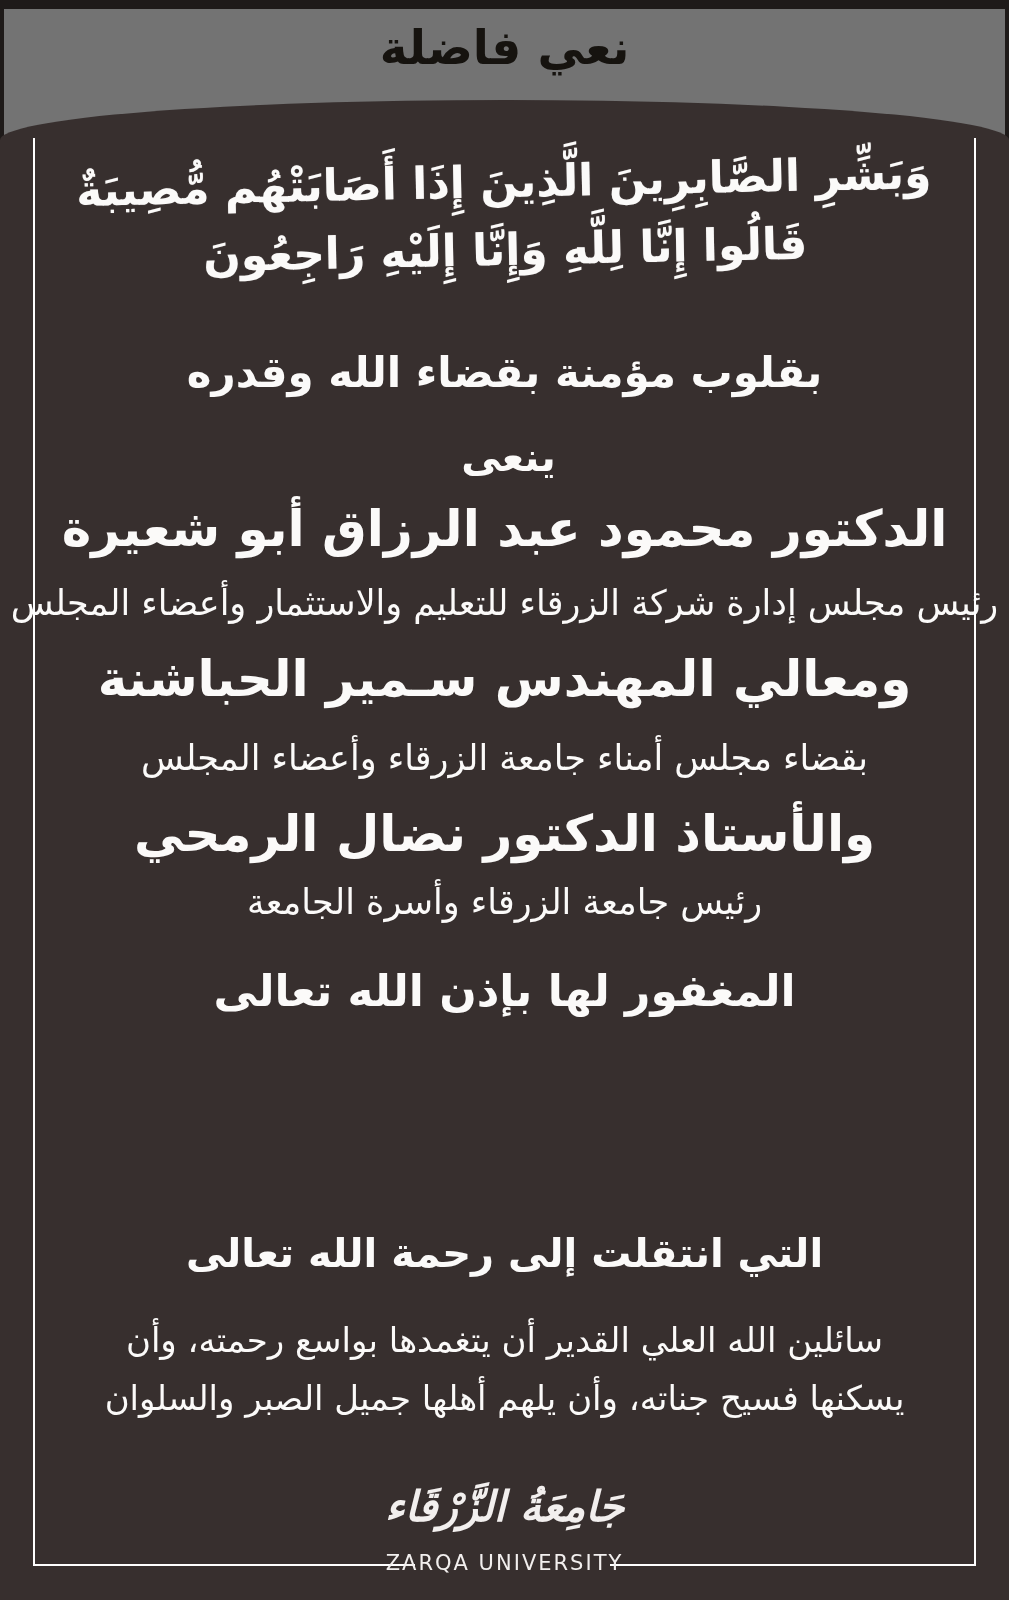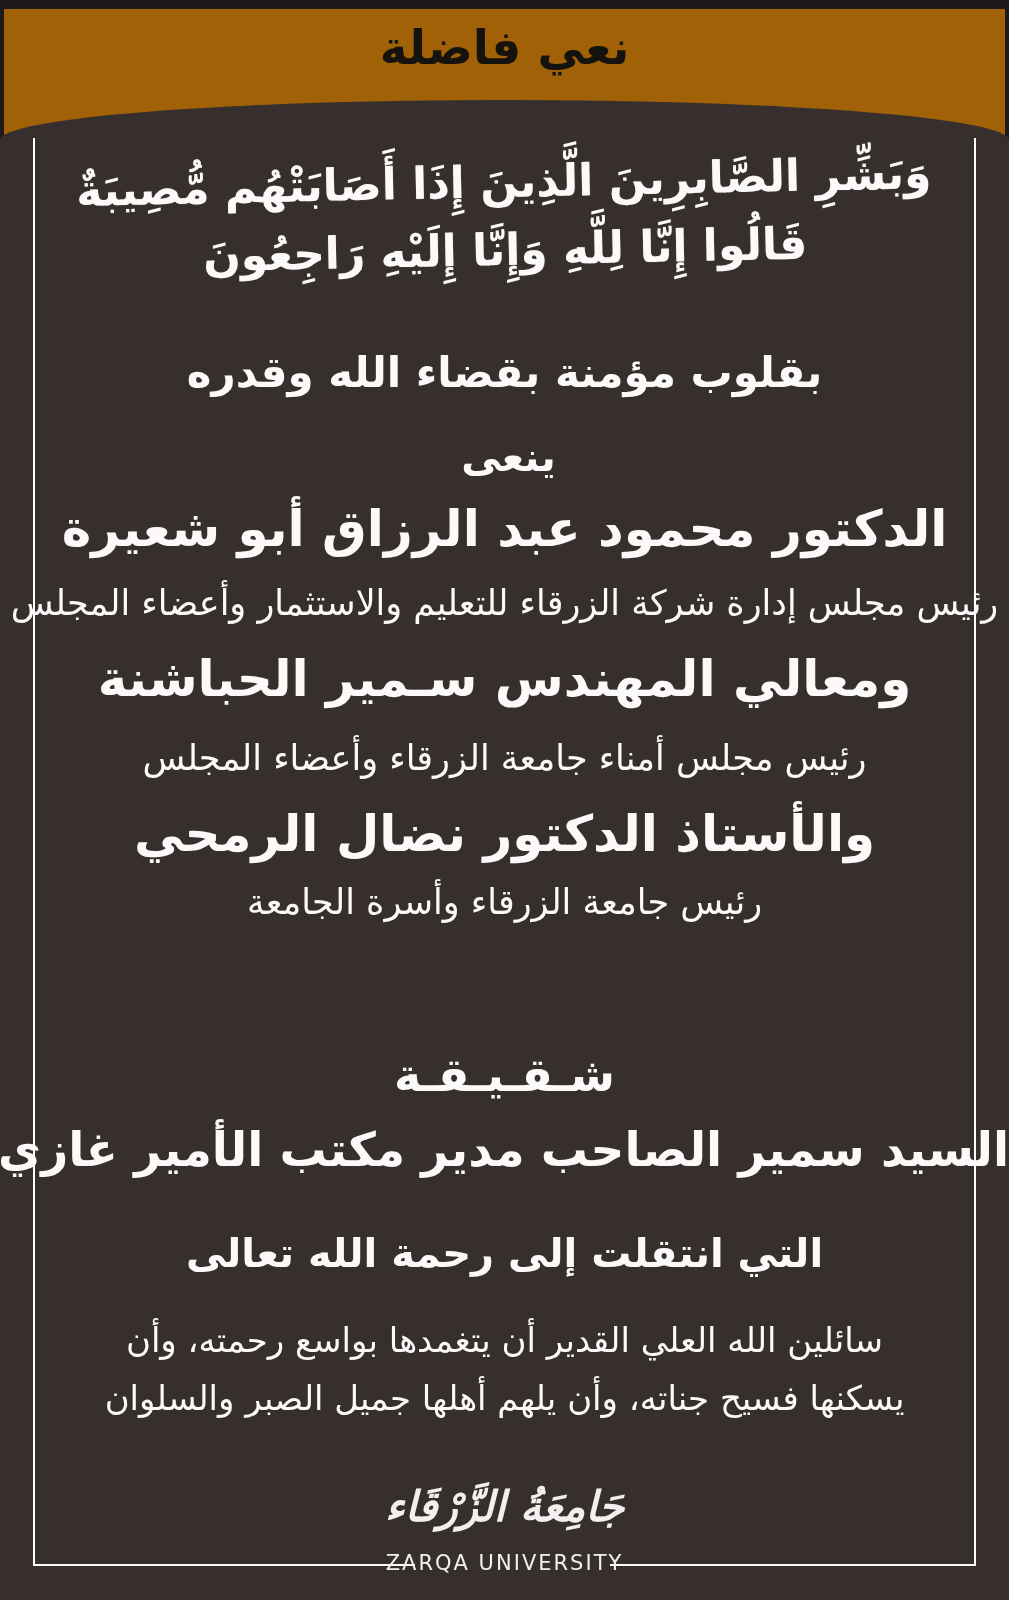--- a/index.html
+++ b/index.html
@@ -3,21 +3,21 @@
 <meta charset="utf-8">
 <style>
   * { margin: 0; padding: 0; box-sizing: border-box; }
   html, body { background: #ffffff; }
   body { font-family: "DejaVu Sans", sans-serif; }
 
   .page {
     position: relative;
     width: 1009px;
     height: 1600px;
-    background: #a16207;
+    background: #737373;
     overflow: hidden;
     direction: rtl;
   }
 
   
   .top-bar {
     position: absolute;
     top: 0; left: 0; right: 0;
     height: 9px;
     background: #1e1a19;
@@ -133,27 +133,26 @@
 
   <div class="line verse">وَبَشِّرِ الصَّابِرِينَ الَّذِينَ إِذَا أَصَابَتْهُم مُّصِيبَةٌ قَالُوا إِنَّا لِلَّهِ وَإِنَّا إِلَيْهِ رَاجِعُونَ</div>
 
   <div class="line intro-1">بقلوب مؤمنة بقضاء الله وقدره</div>
   <div class="line intro-2">ينعى</div>
 
   <div class="line mourner-name name-1">الدكتور محمود عبد الرزاق أبو شعيرة</div>
   <div class="line mourner-title title-1">رئيس مجلس إدارة شركة الزرقاء للتعليم والاستثمار وأعضاء المجلس</div>
 
   <div class="line mourner-name name-2">ومعالي المهندس سـمير الحباشنة</div>
-  <div class="line mourner-title title-2">رئيس مجلس أمناء جامعة الزرقاء وأعضاء المجلس</div>
+  <div class="line mourner-title title-2">بقضاء مجلس أمناء جامعة الزرقاء وأعضاء المجلس</div>
 
   <div class="line mourner-name name-3">والأستاذ الدكتور نضال الرمحي</div>
   <div class="line mourner-title title-3">رئيس جامعة الزرقاء وأسرة الجامعة</div>
 
-  <div class="line deceased-relation">شـقـيـقـة</div>
-  <div class="line deceased-name">السيد سمير الصاحب مدير مكتب الأمير غازي</div>
+  <div class="line deceased-intro">المغفور لها بإذن الله تعالى</div>
   <div class="line deceased-passing">التي انتقلت إلى رحمة الله تعالى</div>
 
   <div class="line prayer-1">سائلين الله العلي القدير أن يتغمدها بواسع رحمته، وأن</div>
   <div class="line prayer-2">يسكنها فسيح جناته، وأن يلهم أهلها جميل الصبر والسلوان</div>
 
   <div class="frame-line frame-left"></div>
   <div class="frame-line frame-right"></div>
   <div class="frame-line frame-bottom-left"></div>
   <div class="frame-line frame-bottom-right"></div>
 

